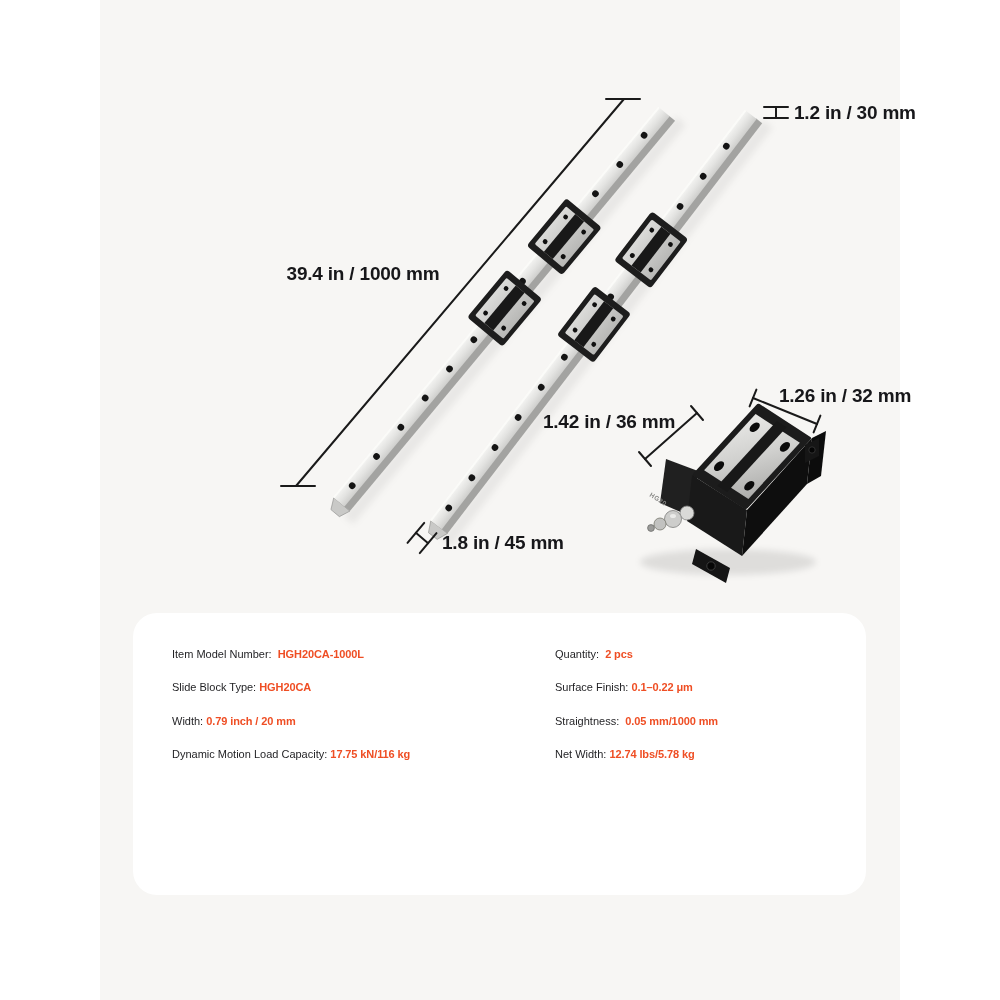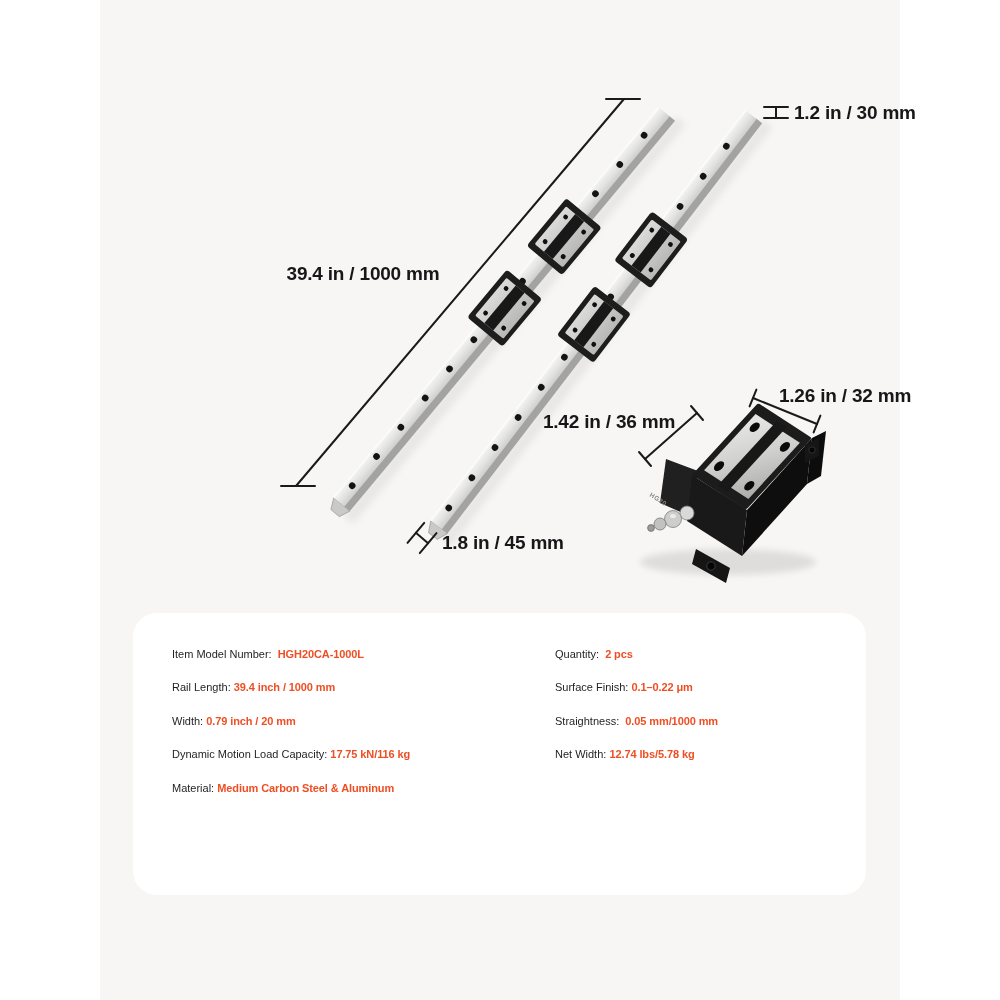--- a/index.html
+++ b/index.html
@@ -201,24 +201,23 @@
     <text class="dim-label" x="694" y="119" text-anchor="start">1.2 in / 30 mm</text>
     <text class="dim-label" x="342" y="549" text-anchor="start">1.8 in / 45 mm</text>
     <text class="dim-label" x="509" y="428" text-anchor="middle">1.42 in / 36 mm</text>
     <text class="dim-label" x="745" y="402" text-anchor="middle">1.26 in / 32 mm</text>
   </svg>
 </div>
 
 <div class="panel">
   <div class="spec-col left">
     <div class="spec-row"><span class="spec-label">Item Model Number:  </span><span class="spec-value">HGH20CA-1000L</span></div>
-    <div class="spec-row"><span class="spec-label">Rail Length: </span><span class="spec-value">39.4 inch / 1000 mm</span></div>
+    <div class="spec-row"><span class="spec-label">Slide Block Type: </span><span class="spec-value">HGH20CA</span></div>
     <div class="spec-row"><span class="spec-label">Width: </span><span class="spec-value">0.79 inch / 20 mm</span></div>
     <div class="spec-row"><span class="spec-label">Dynamic Motion Load Capacity: </span><span class="spec-value">17.75 kN/116 kg</span></div>
-    <div class="spec-row"><span class="spec-label">Material: </span><span class="spec-value">Medium Carbon Steel &amp; Aluminum</span></div>
   </div>
   <div class="spec-col right">
     <div class="spec-row"><span class="spec-label">Quantity:  </span><span class="spec-value">2 pcs</span></div>
     <div class="spec-row"><span class="spec-label">Surface Finish: </span><span class="spec-value">0.1–0.22 μm</span></div>
     <div class="spec-row"><span class="spec-label">Straightness:  </span><span class="spec-value">0.05 mm/1000 mm</span></div>
     <div class="spec-row"><span class="spec-label">Net Width: </span><span class="spec-value">12.74 lbs/5.78 kg</span></div>
   </div>
 </div>
 
 </body></html>

